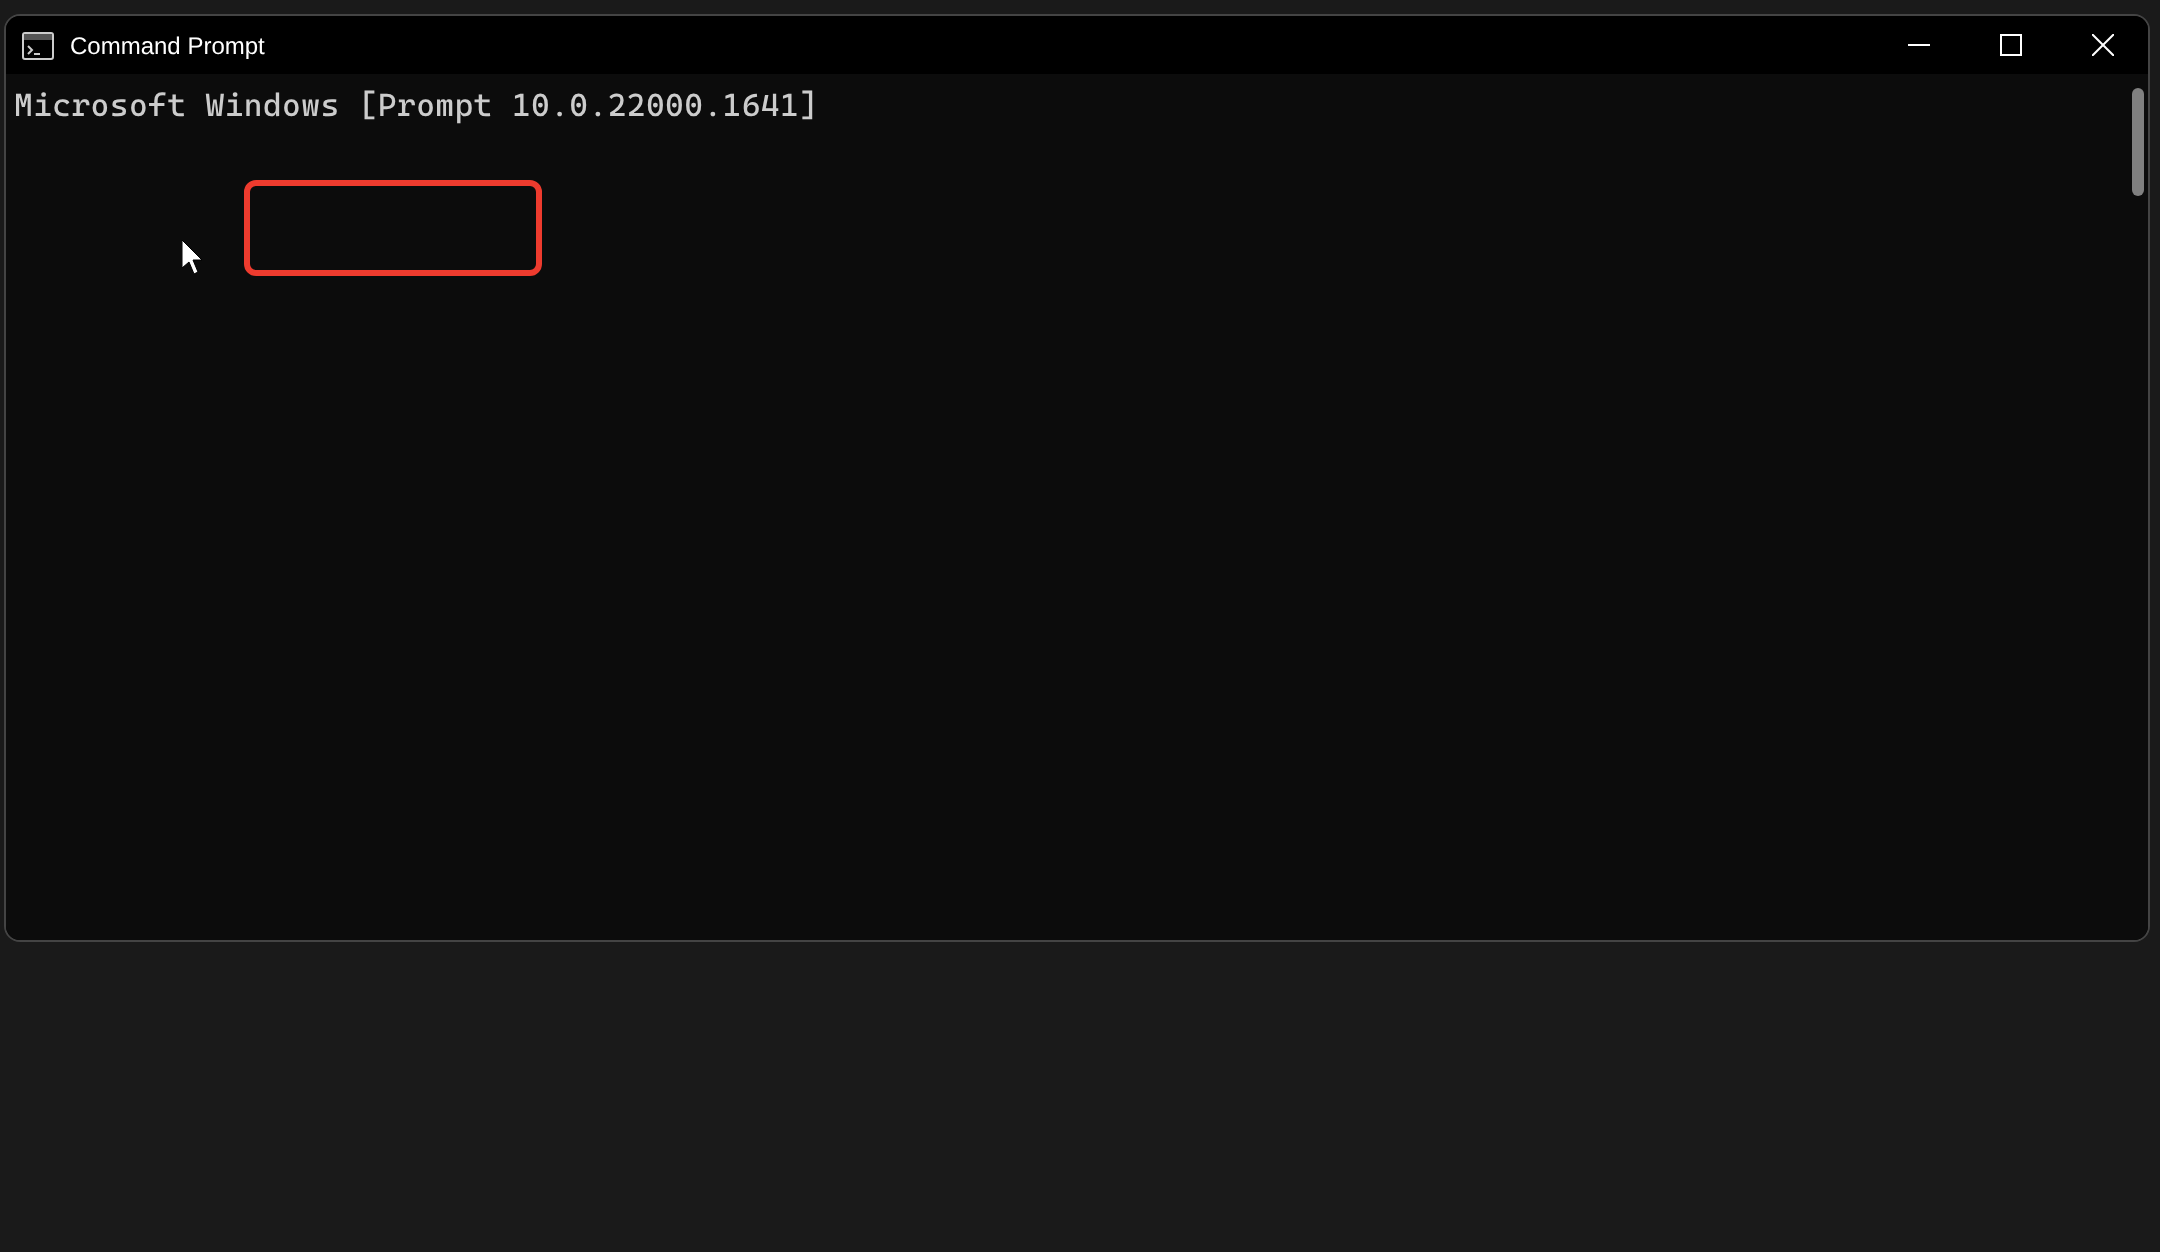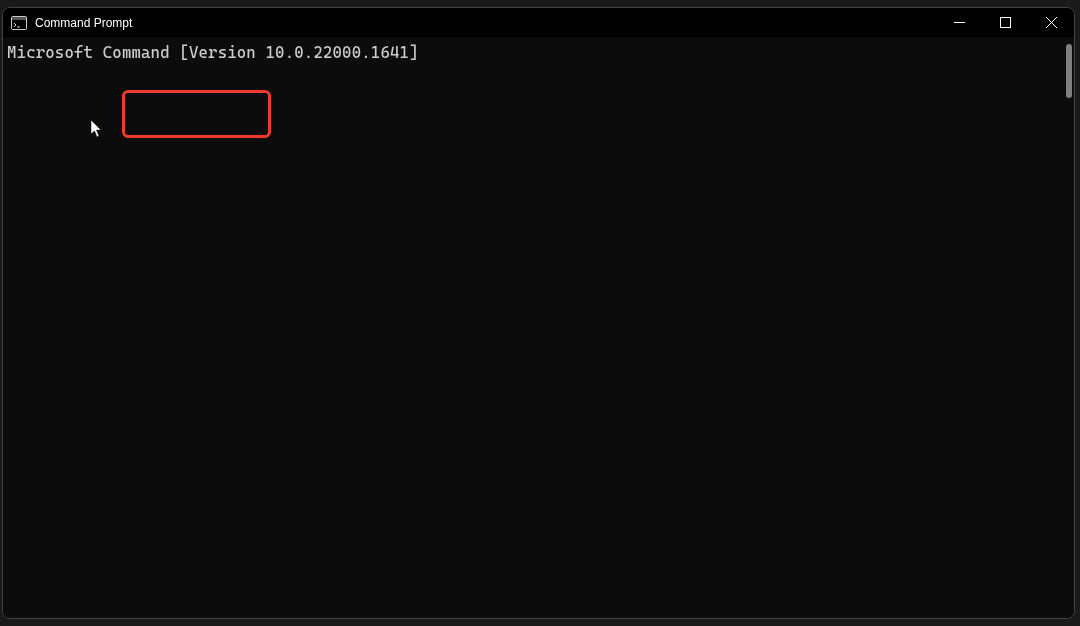--- a/index.html
+++ b/index.html
@@ -12,21 +12,21 @@
       width: 1080px;
       height: 626px;
       position: relative;
       font-family: "Segoe UI", Tahoma, sans-serif;
     }
     .window {
       position: absolute;
       top: 7px;
       left: 2px;
       width: 1073px;
-      height: 612px;
+      height: 464px;
       background: #000000;
       border: 1px solid #444;
       border-radius: 8px;
       overflow: hidden;
       display: flex;
       flex-direction: column;
     }
     .titlebar {
       height: 29px;
       background: #000000;
@@ -168,21 +168,21 @@
       </div>
       <div class="win-btn close">
         <svg viewBox="0 0 11 11">
             <line x1="0" y1="0" x2="11" y2="11" stroke="#fff" stroke-width="1"></line>
             <line x1="11" y1="0" x2="0" y2="11" stroke="#fff" stroke-width="1"></line>
           </svg>
       </div>
     </div>
   </div>
   <div class="terminal-content">
-    <div class="term-line">Microsoft Command [Version 10.0.22000.1641]</div>
+    <div class="term-line">Microsoft Windows [Prompt 10.0.22000.1641]</div>
   </div>
   <div class="highlight-box"></div>
   <div class="scrollbar-track">
     <div class="scrollbar-thumb"></div>
   </div>
   <div class="cursor-pointer">
     <svg viewBox="0 0 12 18">
       <path d="M0 0 L0 14 L3.5 11 L6 17 L8 16 L5.5 10 L10 10 Z" fill="#ffffff" stroke="#000" stroke-width="0.5"></path>
     </svg>
   </div>

